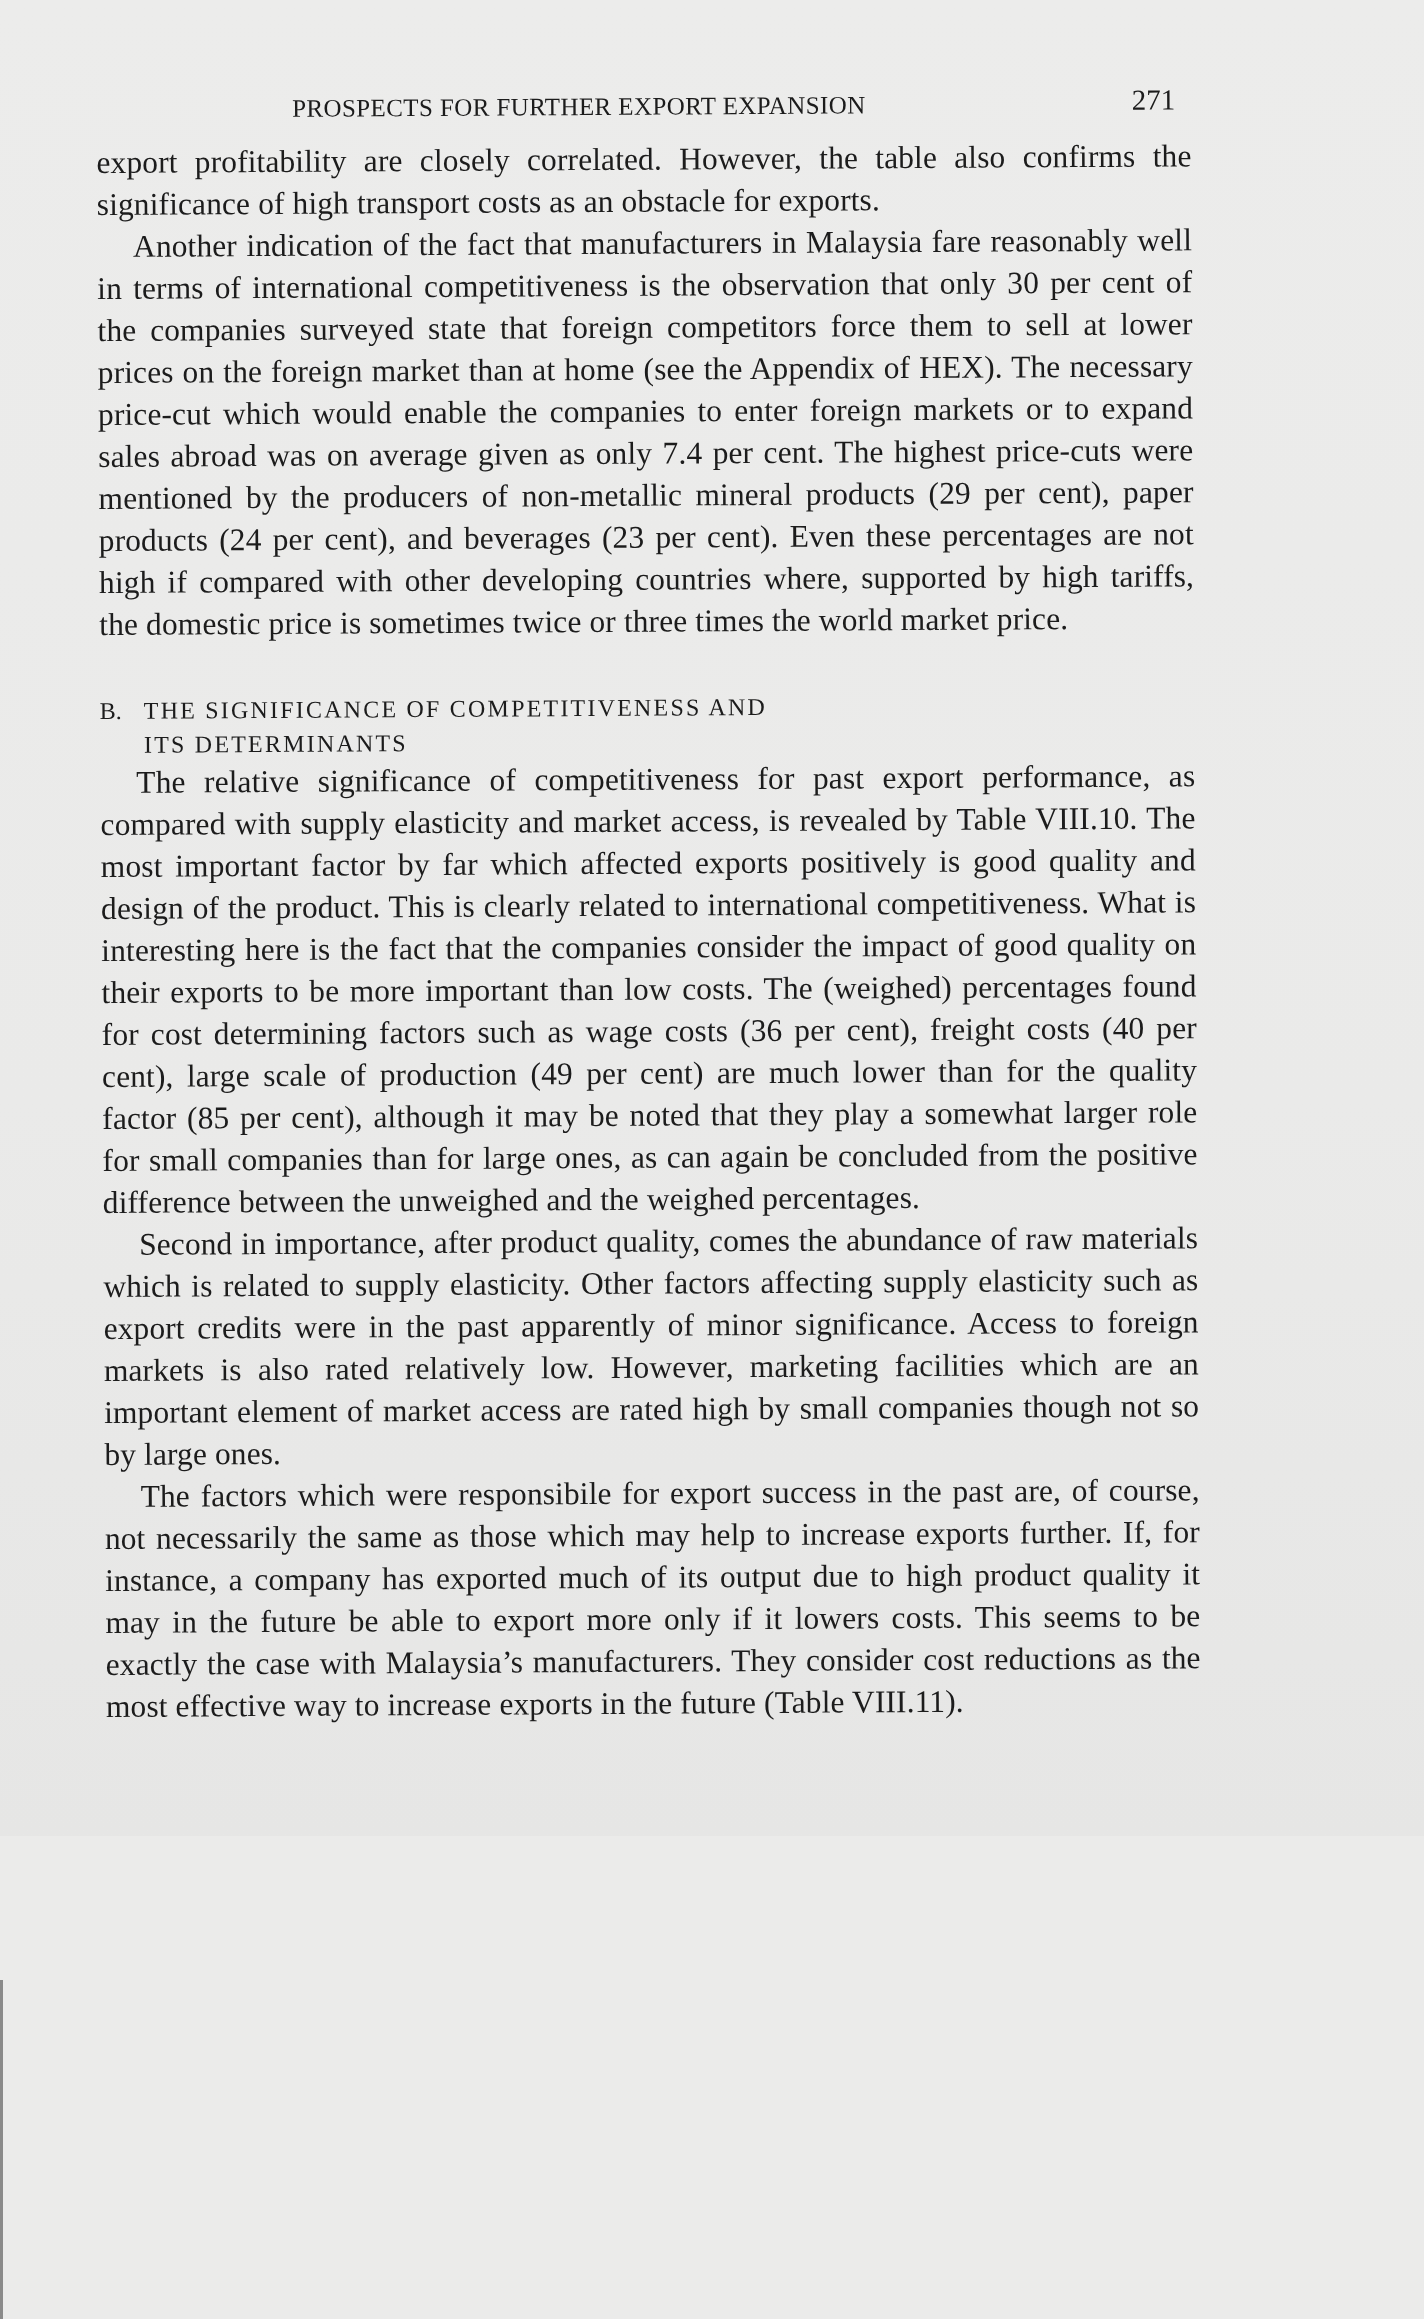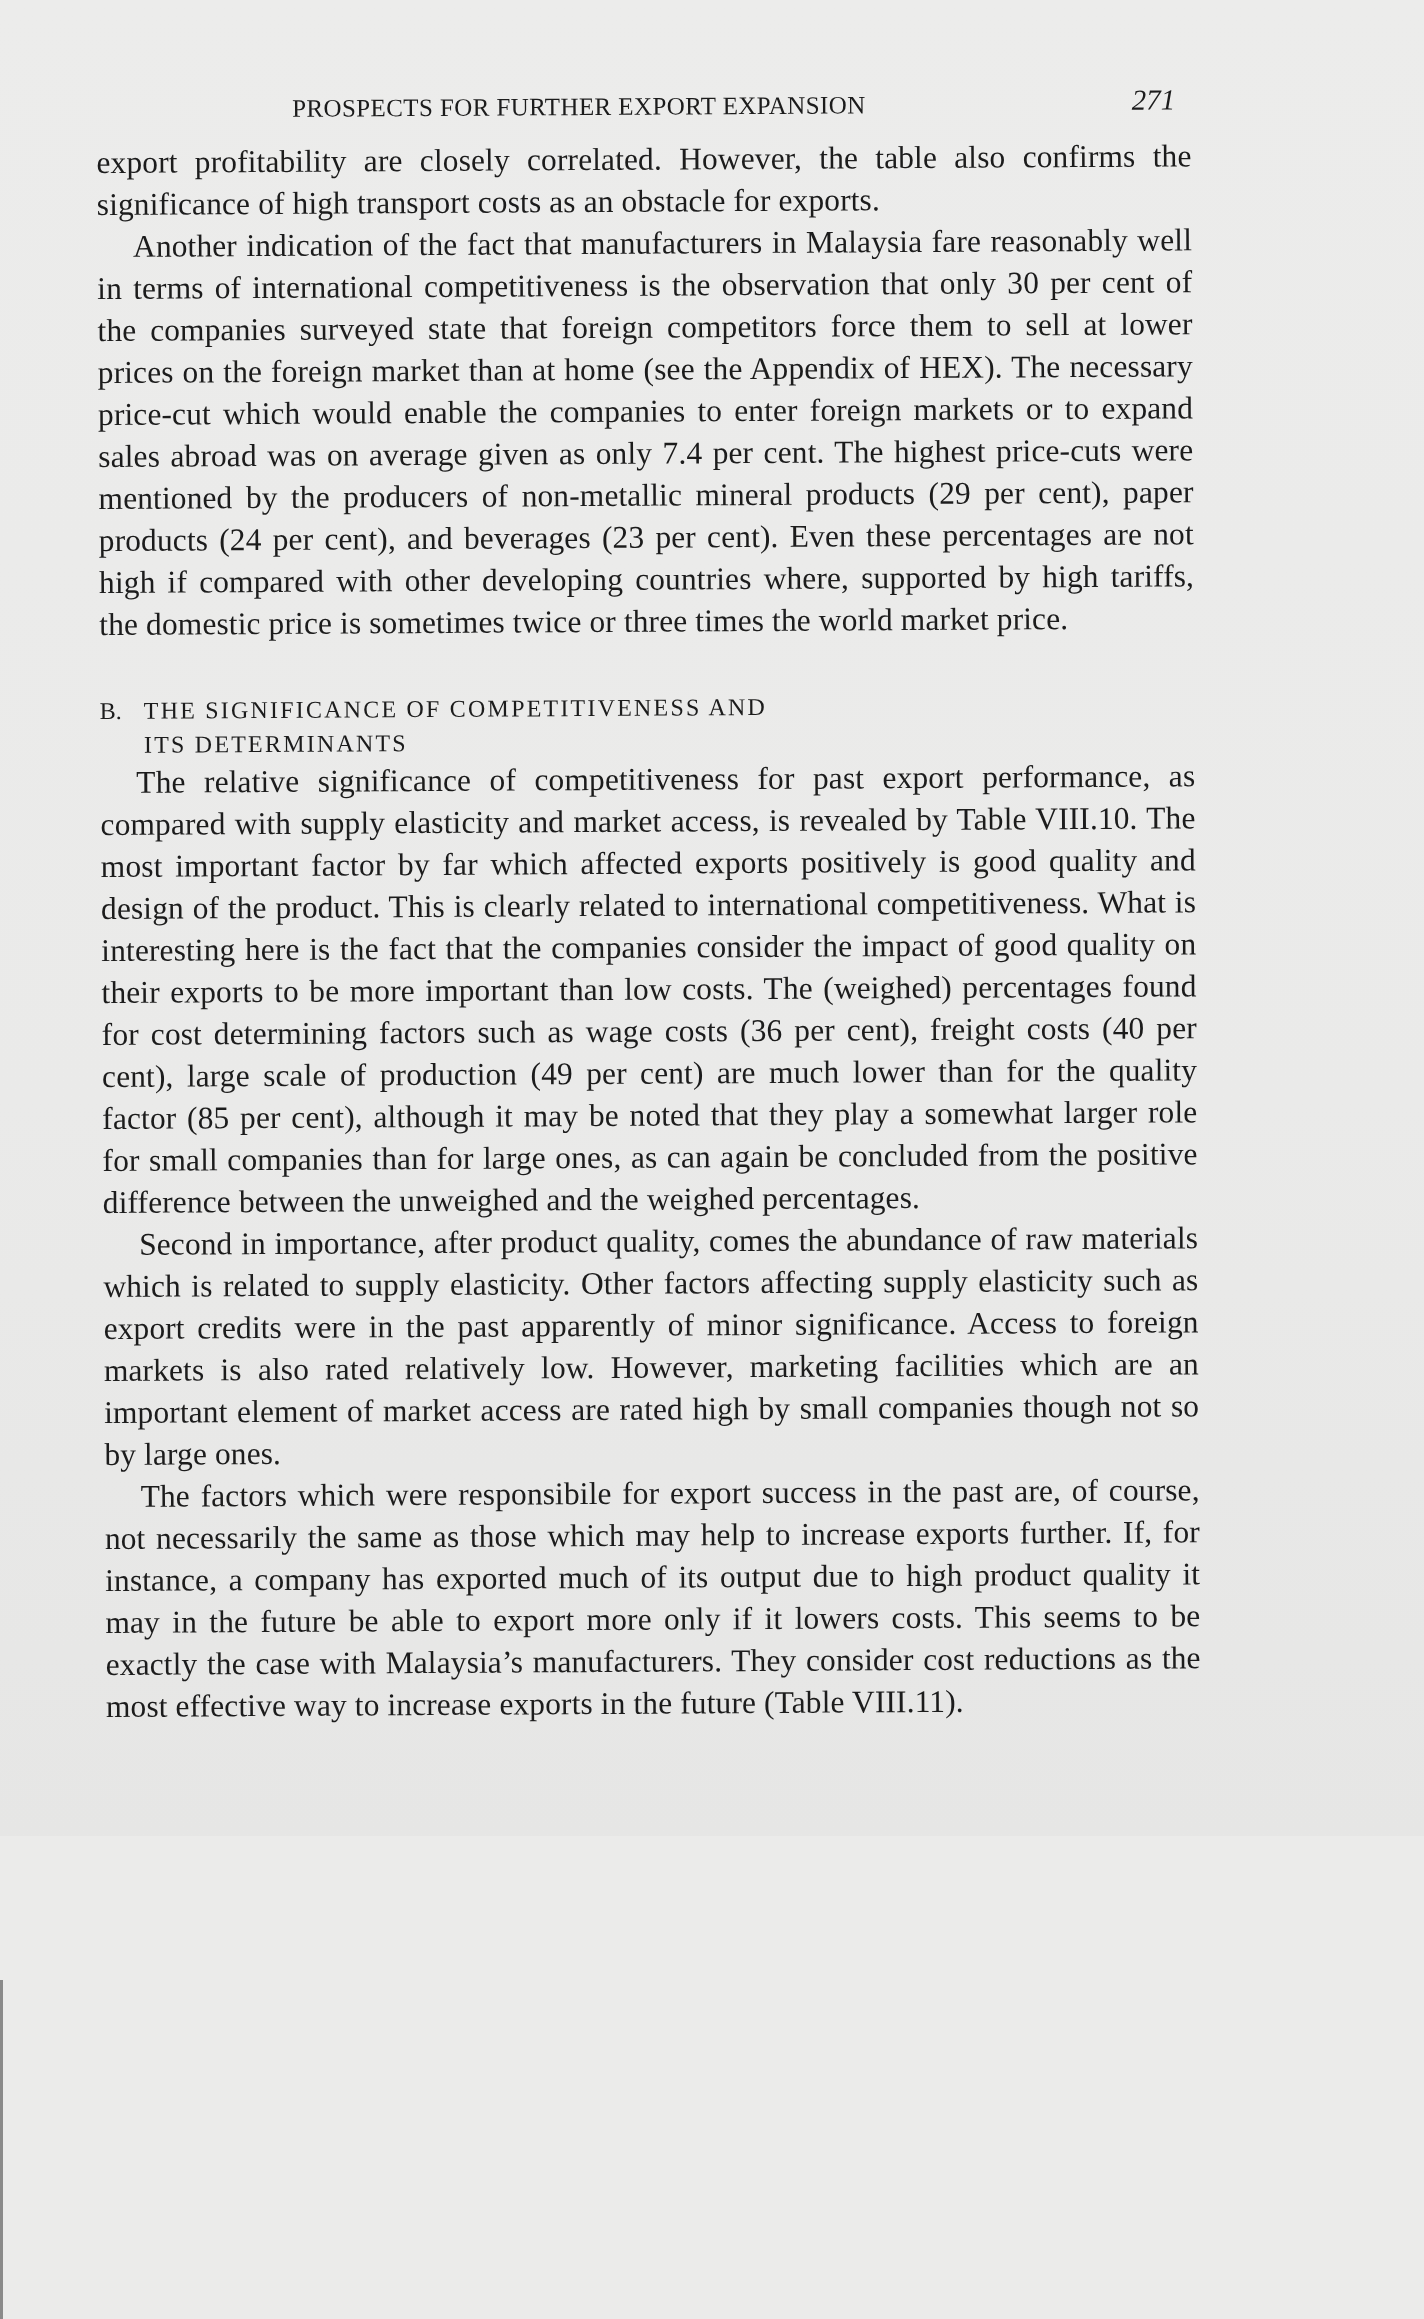--- a/index.html
+++ b/index.html
@@ -26,21 +26,20 @@
   .running-head {
     position: relative; height: 42px; margin-bottom: 12px;
   }
   .running-head .title {
     position: absolute; left: 196px; top: 8px;
     font-size: 25px; letter-spacing: 0.4px;
   }
   .running-head .pageno {
     position: absolute; right: 16px; top: 2px;
     font-size: 29px;
-    font-style: italic;
   }
   p {
     margin: 0; font-size: 31.5px; line-height: 42px;
     text-align: justify; text-align-last: left;
     letter-spacing: 0.1px;
   }
   p.indent { text-indent: 36px; }
   .section-head {
     margin: 48px 0 0 0; font-size: 24px; line-height: 34px;
     letter-spacing: 2.2px;

